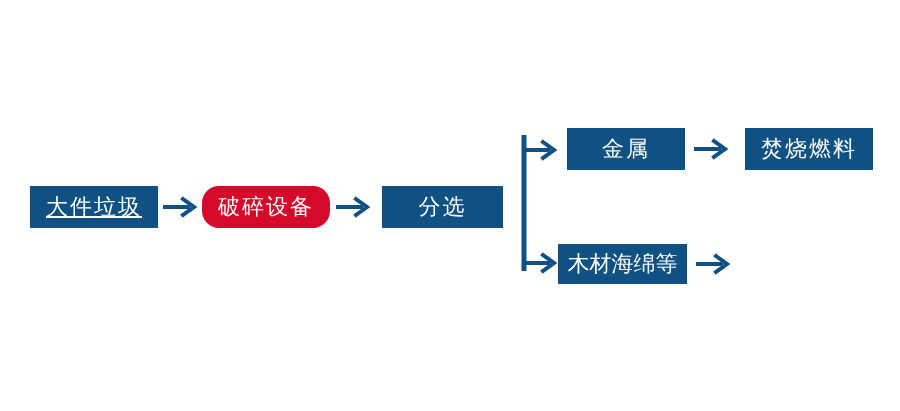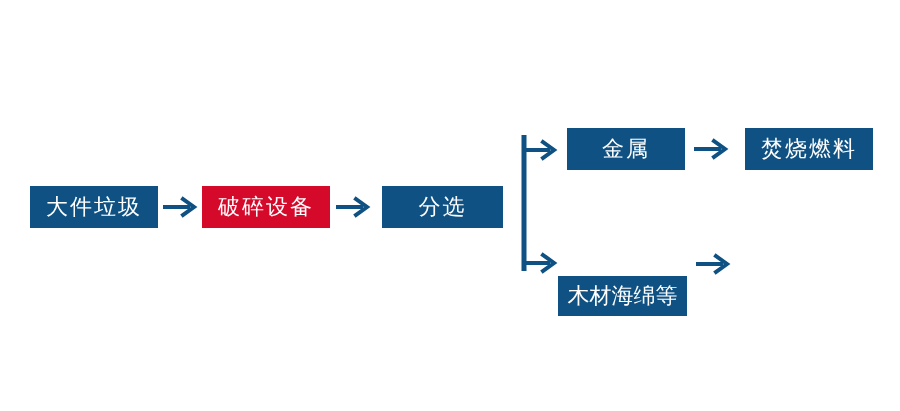--- a/index.html
+++ b/index.html
@@ -24,44 +24,44 @@
     justify-content: center;
     color: #ffffff;
     font-size: 22px;
     letter-spacing: 2px;
     line-height: 1;
     white-space: nowrap;
     box-sizing: border-box;
     font-family: "Liberation Sans", "DejaVu Sans", sans-serif;
   }
   .node.blue  { background: #0E5182; }
-  .node.red   { background: #D5092A; }
+  .node.red   { background: #D5092A; border-radius: 17px; }
 
-  .node.tight { letter-spacing: 0px; margin-top: 32px; }
+  .node.tight { letter-spacing: 0px; }
 
   
   .arrow {
     position: absolute;
     height: 30px;
     display: block;
   }
   .arrow svg { display: block; overflow: visible; }
 
   
   .bracket {
     position: absolute;
   }
   .bracket svg { display: block; overflow: visible; }
 </style>
 </head>
 <body>
 
 <div id="canvas">
 
-  <div class="node blue" style="left:30px; top:186px; width:128px; height:42px;">
+  <div class="node blue" style="left:30px; top:186px; width:128px; height:42px;text-decoration:underline;">
     <span>大件垃圾</span>
   </div>
 
   <div class="arrow" style="left:163px; top:192px; width:38px;">
     <svg width="38" height="30" viewBox="0 0 38 30" aria-hidden="true">
       <path d="M2 15 H25 M20 7 L31 15 L20 23" fill="none" stroke="#0E5182" stroke-width="4" stroke-linecap="square" stroke-linejoin="miter"></path>
     </svg>
   </div>
 
   <div class="node red" style="left:202px; top:186px; width:128px; height:42px;">

